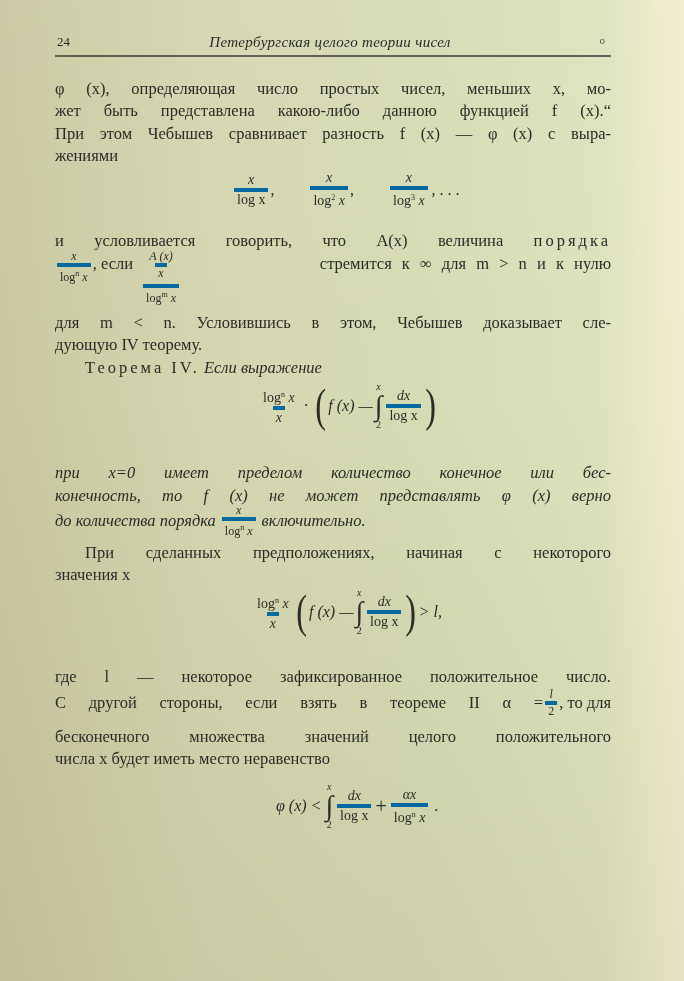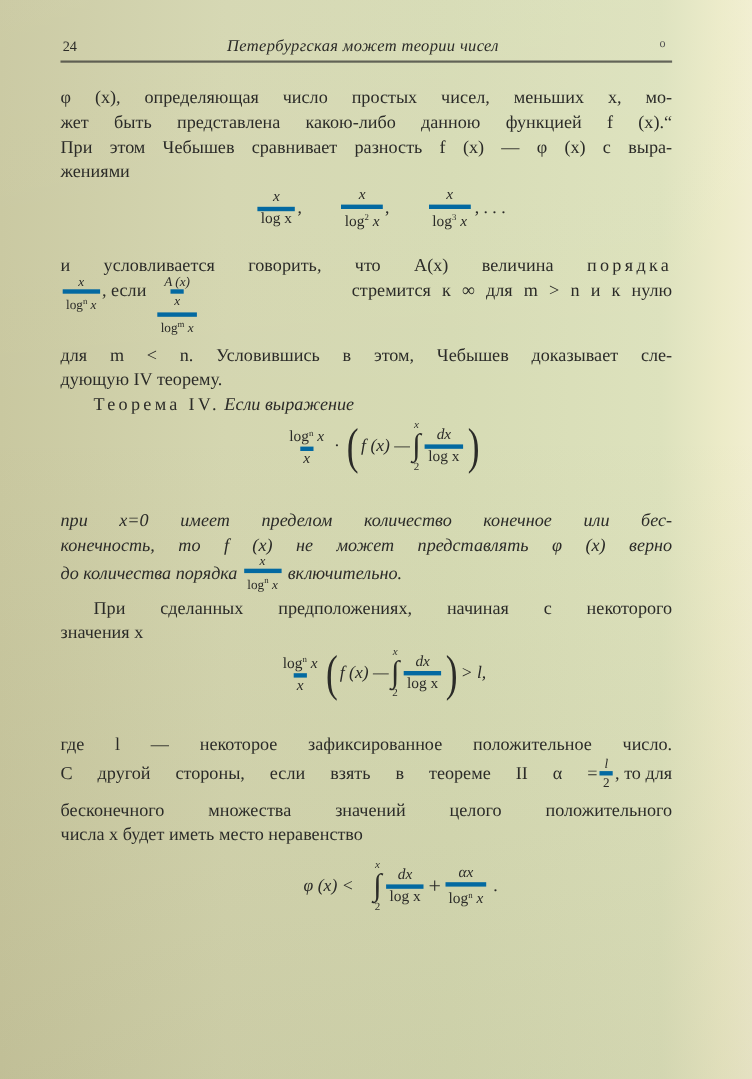--- a/index.html
+++ b/index.html
@@ -37,21 +37,21 @@
   .integral { display: inline-flex; flex-direction: column; align-items: center; font-size: 10px; line-height: 10px; margin: 0 2px; }
   .integral .sign { font-size: 28px; line-height: 28px; font-style: italic; }
 </style>
 </head>
 <body>
 
 <div class="vignette"></div>
 
 <div class="hdr">
   <span class="pnum">24</span>
-  <span class="rtitle">Петербургская может теории чисел</span>
+  <span class="rtitle">Петербургская целого теории чисел</span>
   <span class="mark">о</span>
 </div>
 <div class="rule"></div>
 
 <div class="txt" style="top:78px">φ (x), определяющая число простых чисел, меньших x, мо-</div>
 <div class="txt" style="top:100px">жет быть представлена какою-либо данною функцией f (x).“</div>
 <div class="txt" style="top:123px">При этом Чебышев сравнивает разность f (x) — φ (x) с выра-</div>
 <div class="txt last" style="top:145px">жениями</div>
 
 <div class="formula" style="top:170px; left:232px;">
@@ -159,21 +159,21 @@
   <span class="frac it" style="margin:0 2px;">
     <span class="num">l</span>
     <span class="den" style="font-style:normal">2</span>
   </span>
   <span style="white-space:pre;">, то для</span>
 </div>
 <div class="txt" style="top:726px">бесконечного множества значений целого положительного</div>
 <div class="txt last" style="top:748px">числа x будет иметь место неравенство</div>
 
 <div class="formula" style="top:782px; left:276px;">
-  <span class="it" style="margin-right:16px;">φ (x) &lt;</span>
+  <span class="it" style="margin-right:2px;">φ (x) &lt;</span>
   <span class="integral">
     <span class="it">x</span>
     <span class="sign">∫</span>
     <span>2</span>
   </span>
   <span class="frac big">
     <span class="num it">dx</span>
     <span class="den">log x</span>
   </span>
   <span style="margin:0 2px; font-size:20px;">+</span>

